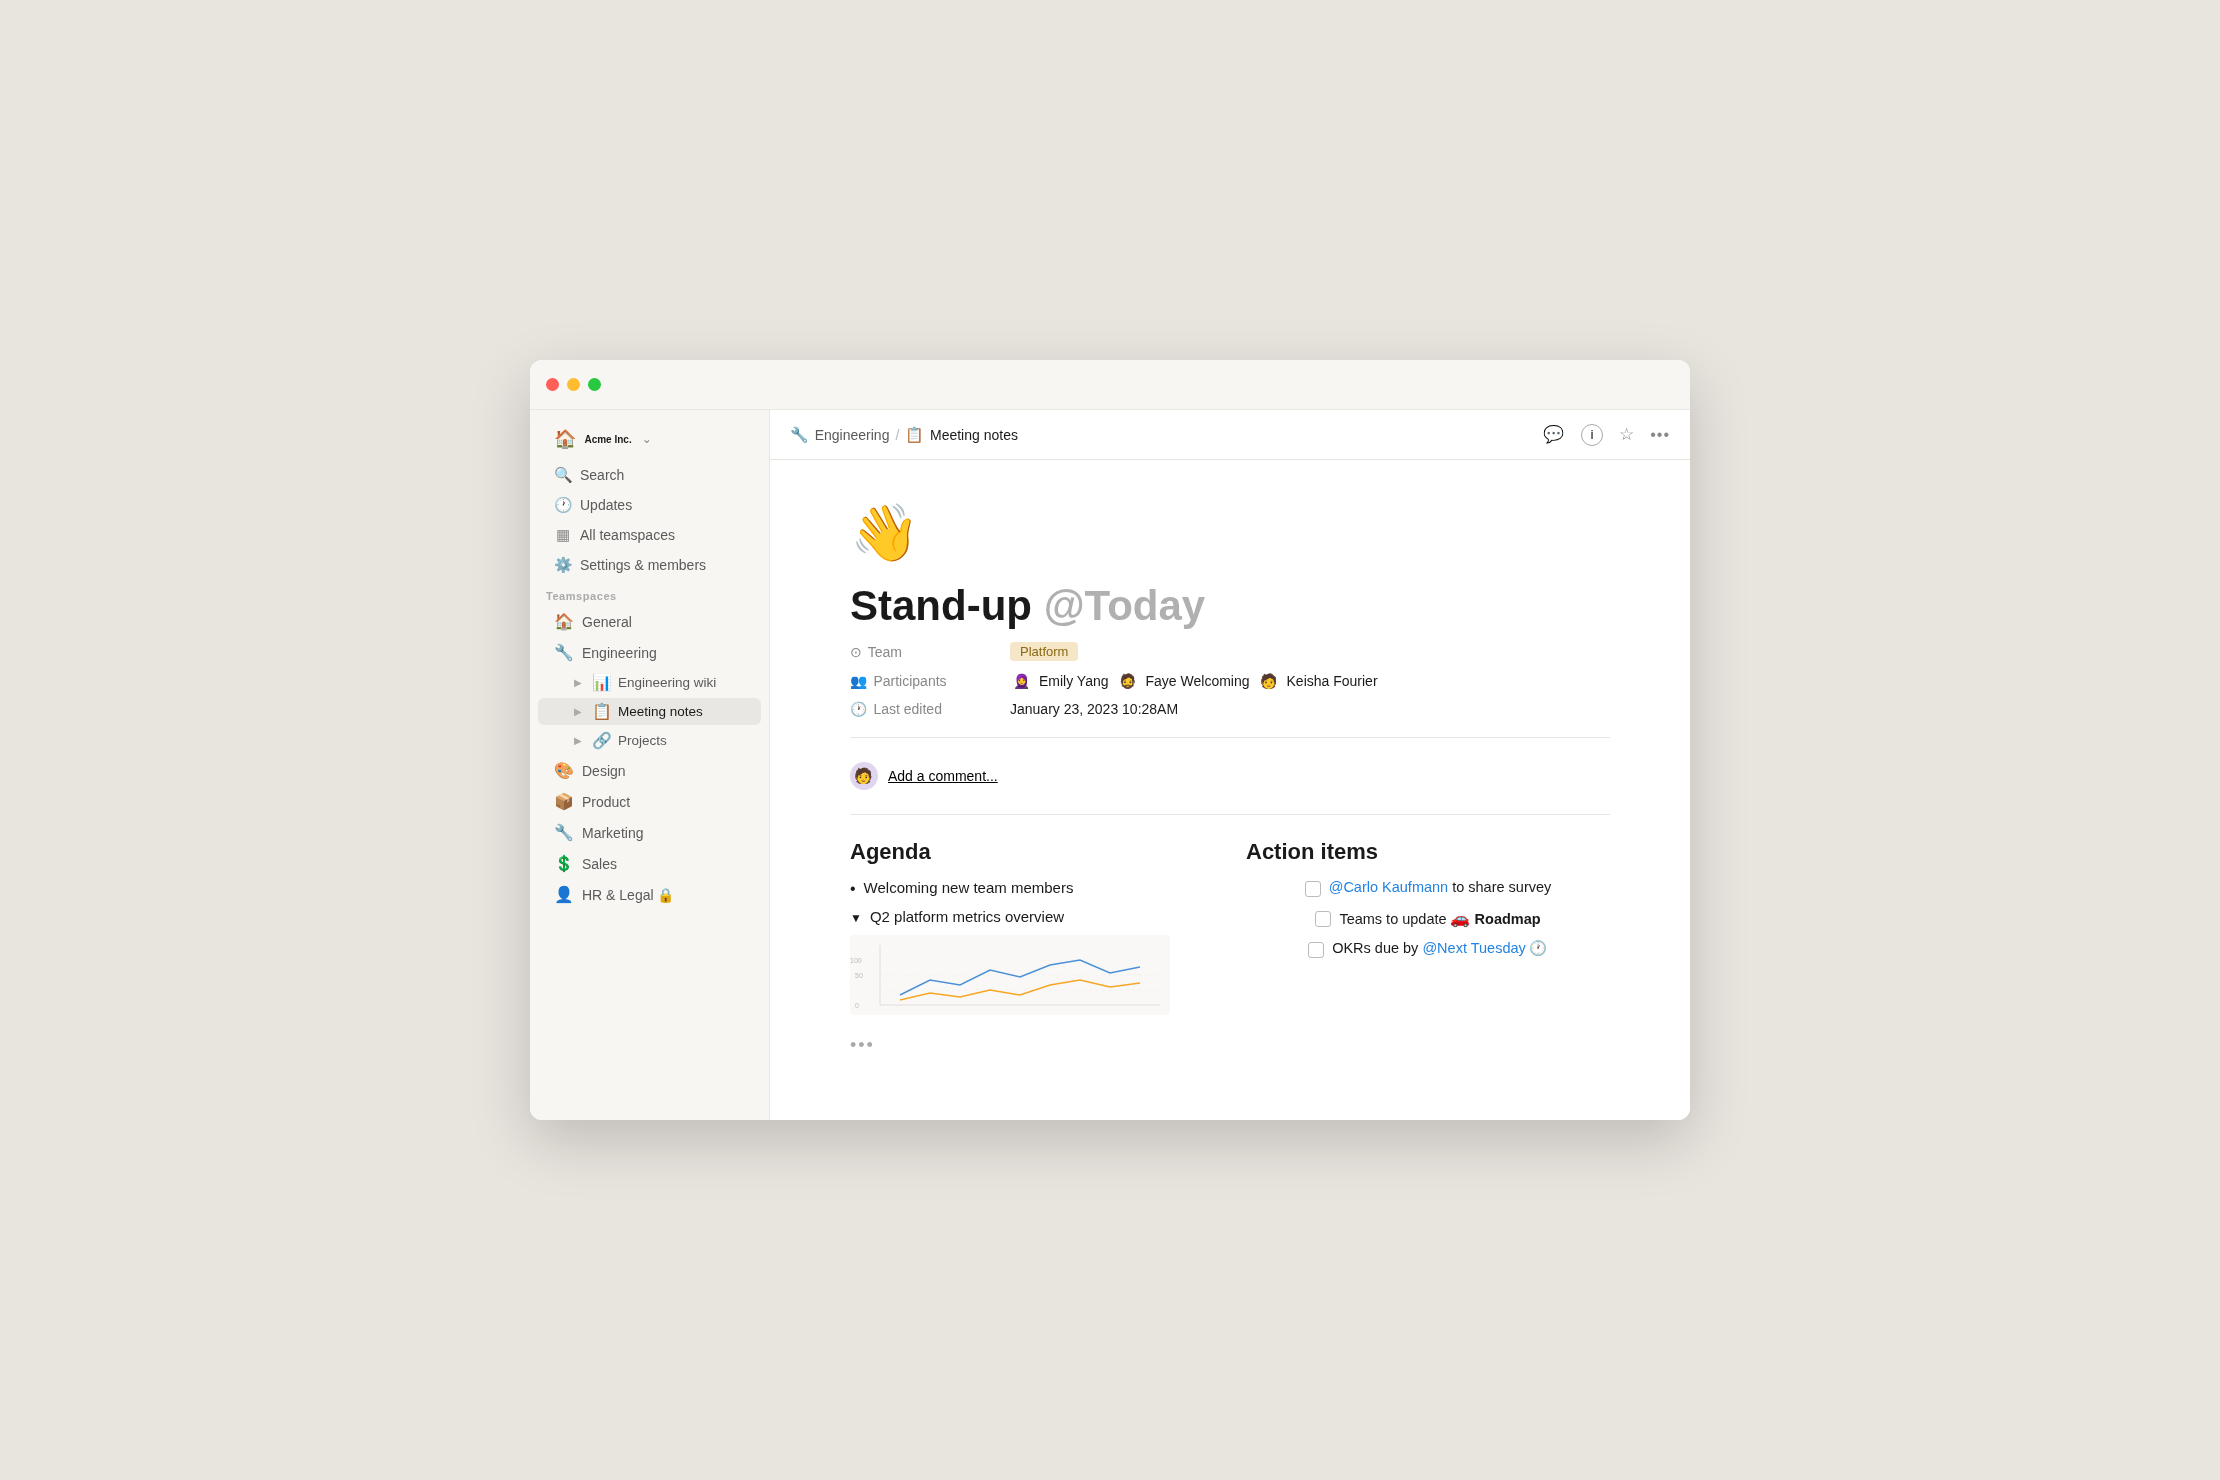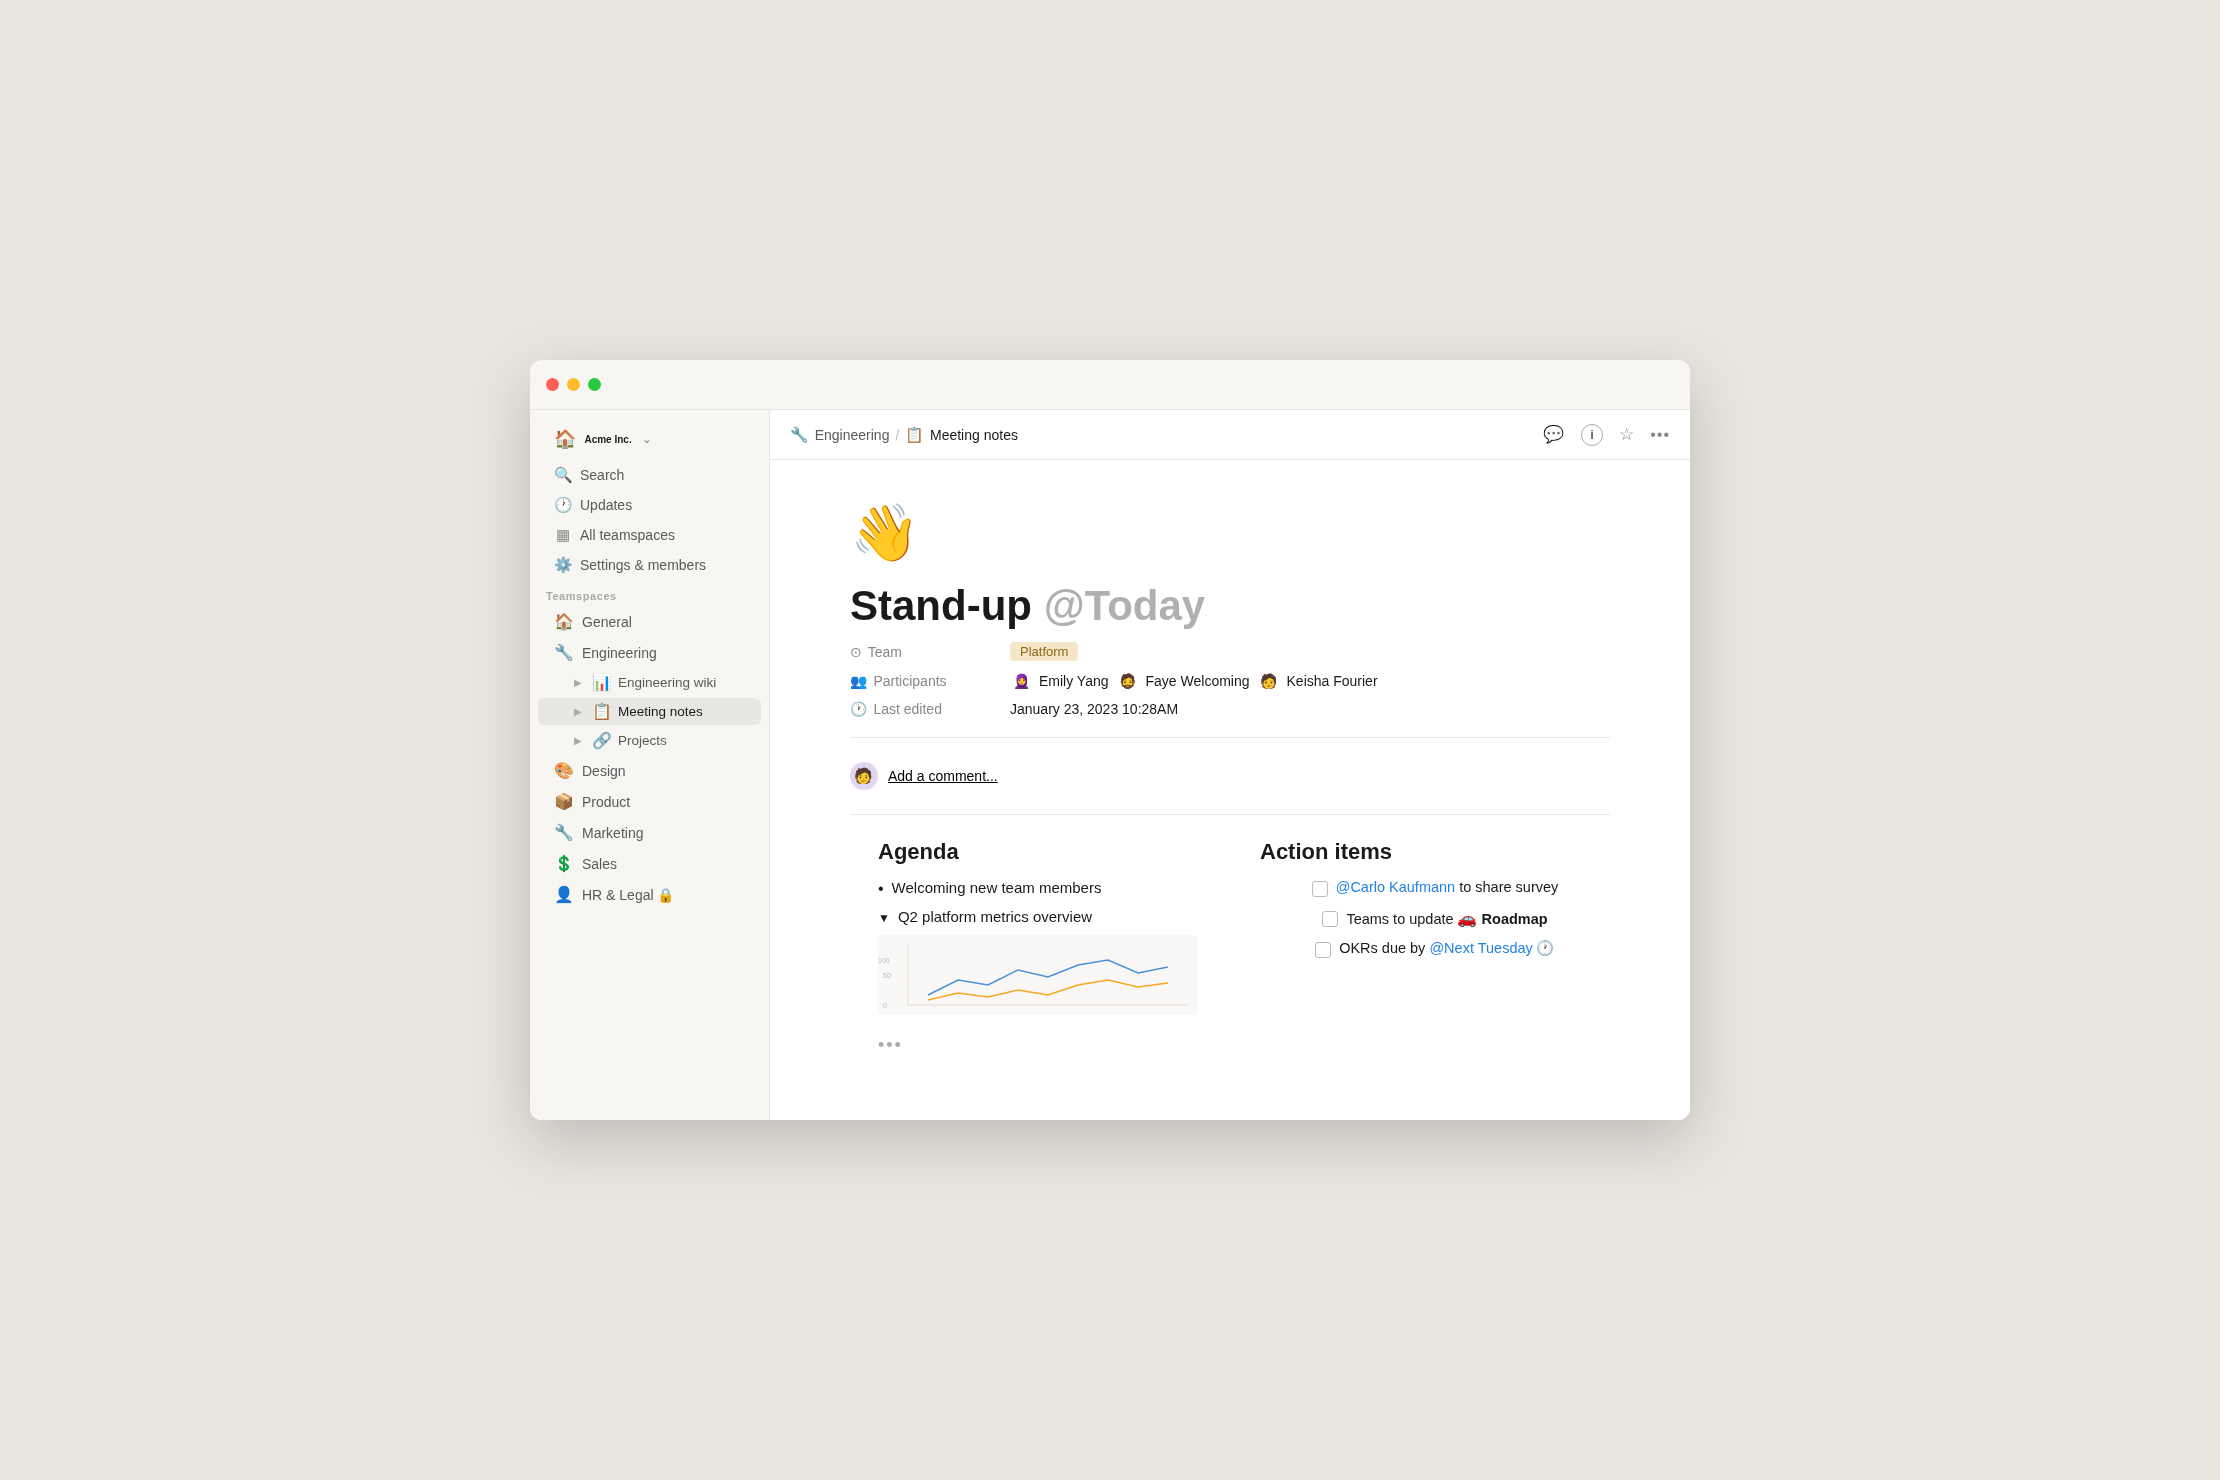--- a/index.html
+++ b/index.html
@@ -268,21 +268,20 @@
     }
     .comment-placeholder {
       color: #000000;
       font-size: 14px;
       text-decoration: underline;
     }
     .two-col {
       display: flex;
       gap: 32px;
       margin-top: 24px;
-      margin-left: 28px;
     }
     .col {
       flex: 1;
     }
     .col-title {
       font-size: 22px;
       font-weight: 700;
       color: #1a1a1a;
       margin-bottom: 14px;
     }

